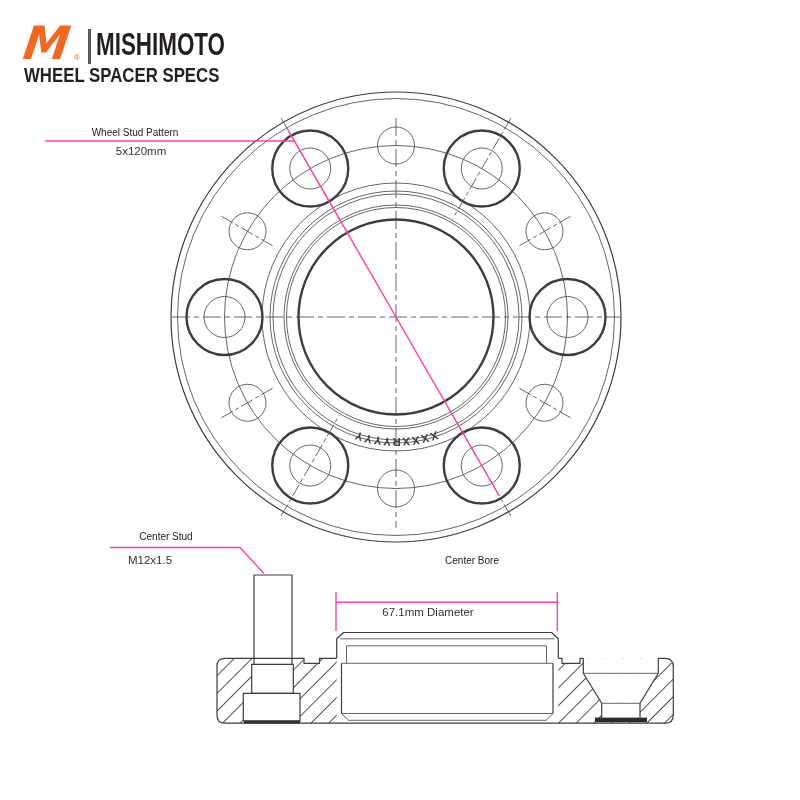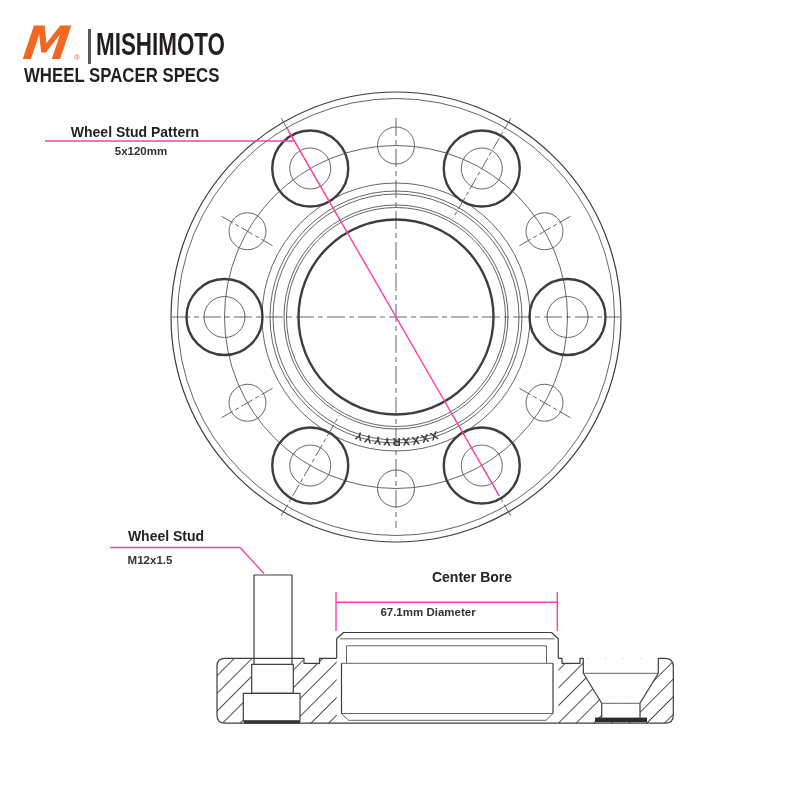--- a/index.html
+++ b/index.html
@@ -33,25 +33,25 @@
     transform:scaleX(0.70);transform-origin:left top;letter-spacing:0px;white-space:nowrap;
   }
   .subtitle{
     position:absolute;left:24px;top:64px;
     font-size:21px;font-weight:bold;color:var(--ink);line-height:1;
     transform:scaleX(0.80);transform-origin:left top;white-space:nowrap;
   }
   
   .dim-label{
     position:absolute;transform:translate(-50%,-50%);
-    font-size:14px;font-weight:bold;color:#222;white-space:nowrap;
+    font-size:10px;font-weight:normal;color:#222;white-space:nowrap;
   }
   .dim-value{
     position:absolute;transform:translate(-50%,-50%);
-    font-size:11.5px;font-weight:bold;color:#333;white-space:nowrap;
+    font-size:11.5px;font-weight:normal;color:#333;white-space:nowrap;
   }
   
   svg{position:absolute;left:0;top:0;}
   .ln{stroke:var(--line-dark);fill:none;stroke-width:1.2;stroke-linejoin:round;stroke-linecap:butt;}
   .thick{stroke:var(--line-dark);fill:none;stroke-width:2.4;}
   .thin{stroke:var(--line-mid);fill:none;stroke-width:0.9;}
   .center{stroke:var(--line-mid);fill:none;stroke-width:0.9;stroke-dasharray:18 4 5 4;}
   .tick{stroke:var(--line-mid);fill:none;stroke-width:0.9;stroke-dasharray:13 3 4 3;}
   .pink{stroke:var(--accent-pink);fill:none;stroke-width:1.4;}
   .mask{fill:#fff;stroke:none;}
@@ -192,17 +192,17 @@
       <path class="pink" d="M336,602.3 H557.3"></path>
       <path class="pink" d="M336,592 V631"></path>
       <path class="pink" d="M557.3,592 V631"></path>
     </g>
   </g>
 </svg>
 
 <div class="dim-label" style="left:135px;top:132px;">Wheel Stud Pattern</div>
 <div class="dim-value" style="left:141px;top:151px;">5x120mm</div>
 
-<div class="dim-label" style="left:166px;top:536px;">Wheel Stud</div>
+<div class="dim-label" style="left:166px;top:536px;">Center Stud</div>
 <div class="dim-value" style="left:150px;top:560px;">M12x1.5</div>
 
-<div class="dim-label" style="left:472px;top:577px;">Center Bore</div>
+<div class="dim-label" style="left:472px;top:560px;">Center Bore</div>
 <div class="dim-value" style="left:428px;top:612px;">67.1mm Diameter</div>
 
 </body></html>

